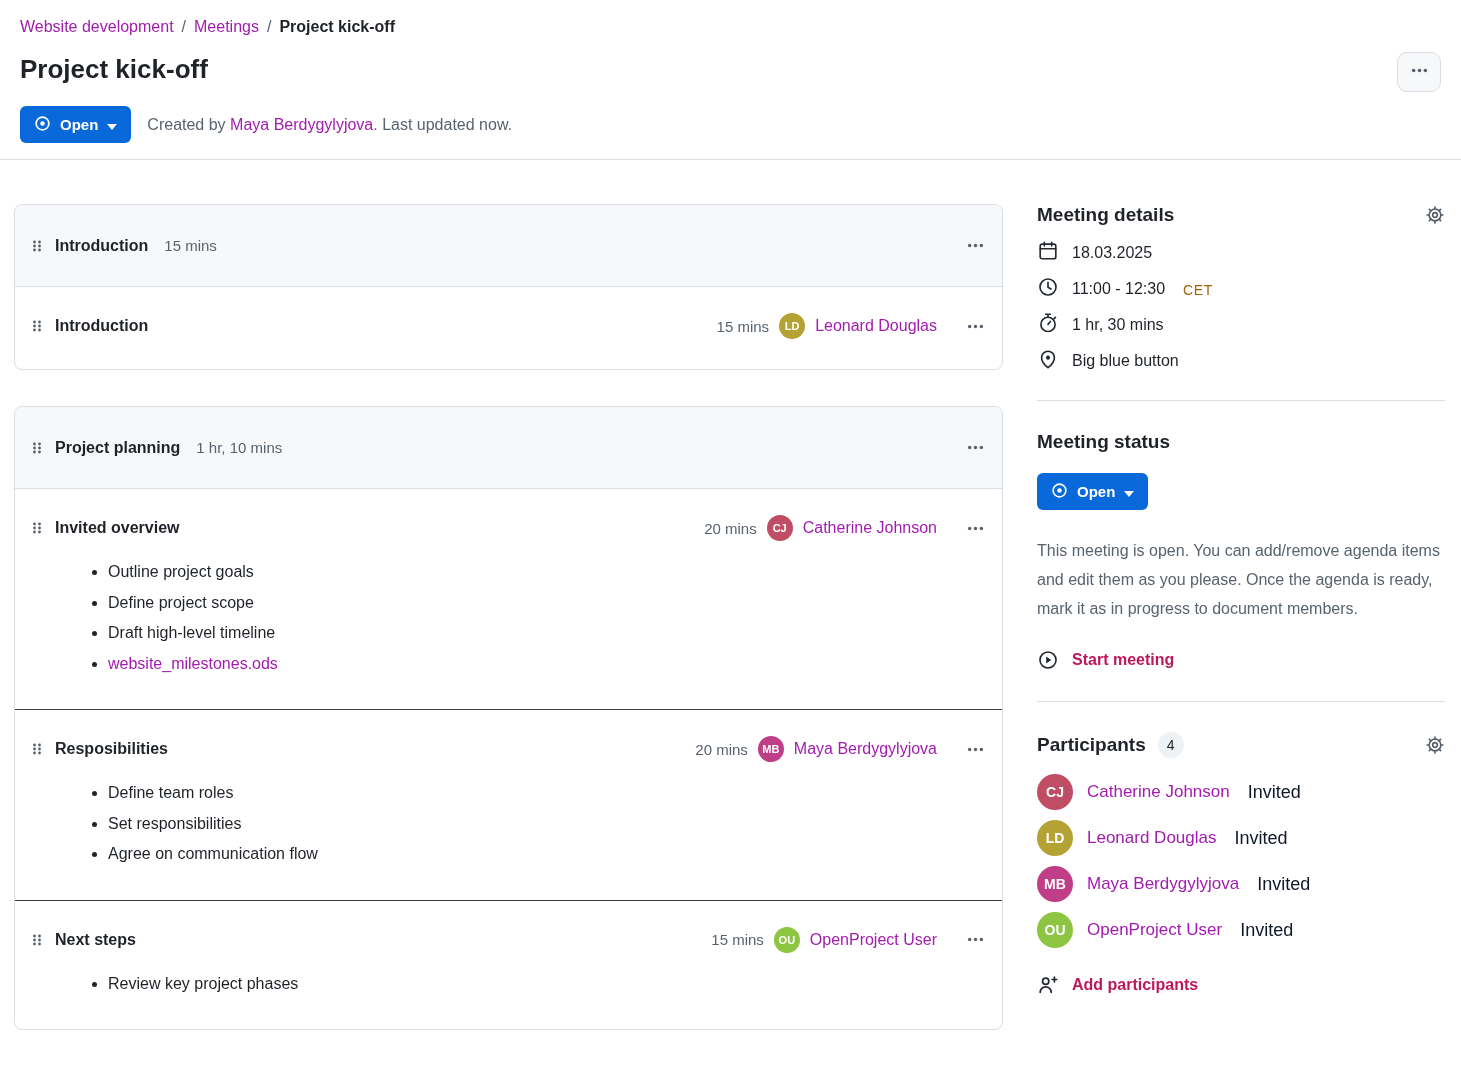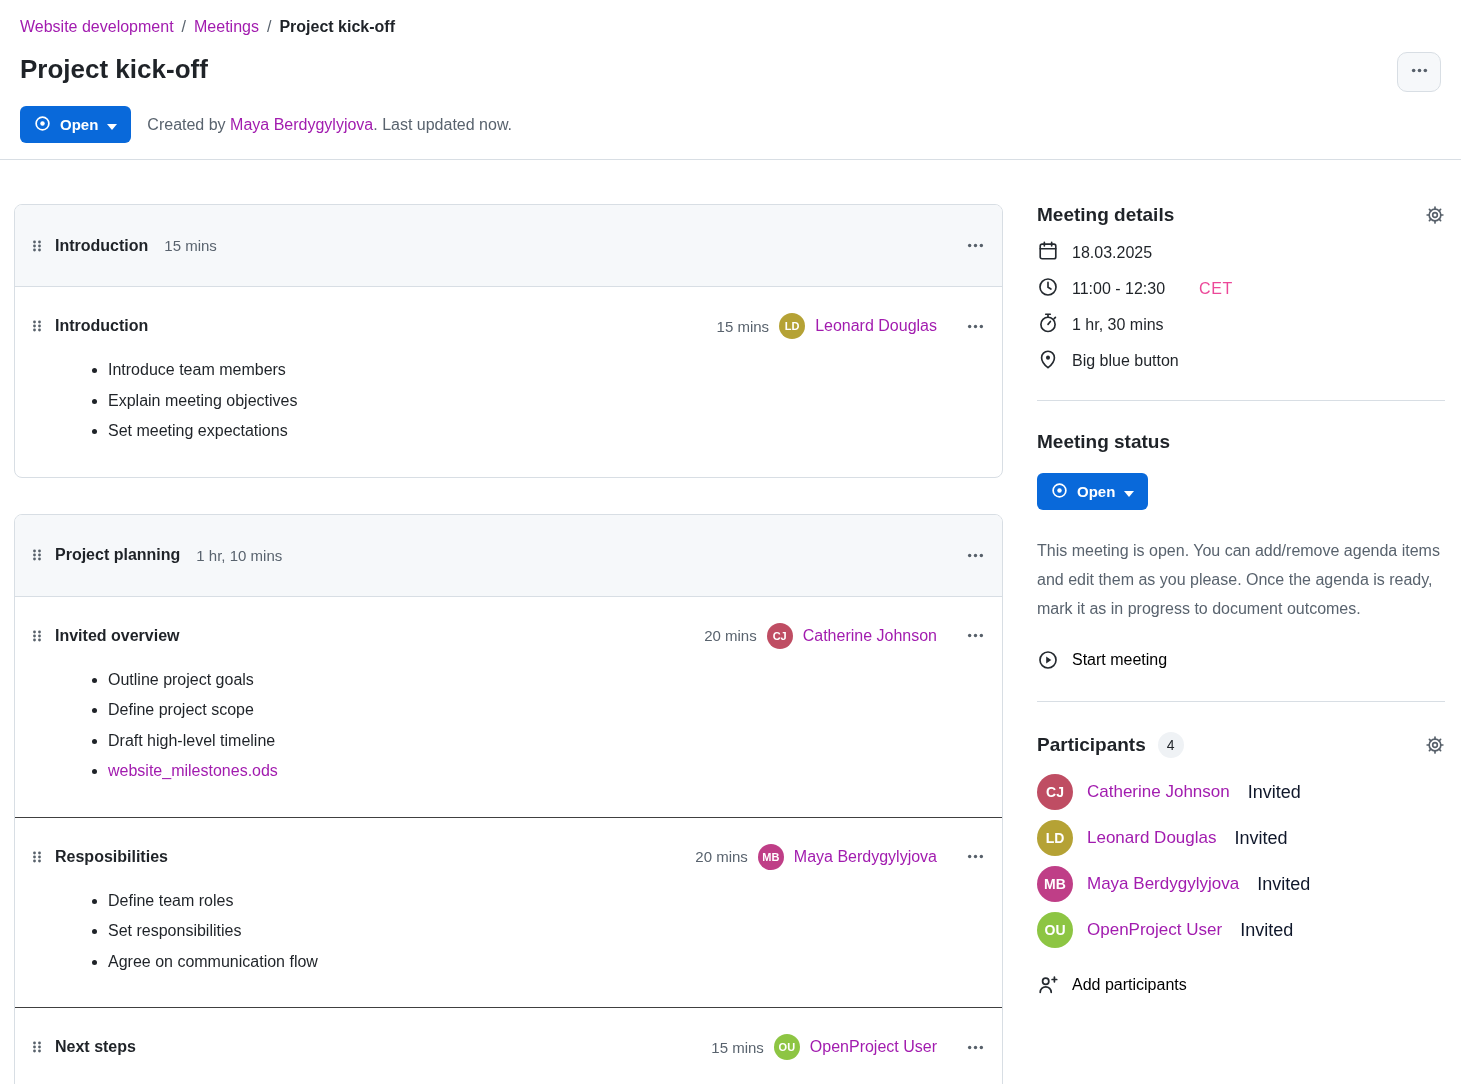--- a/index.html
+++ b/index.html
@@ -48,25 +48,25 @@
   .item-bullets { margin:16px 0 0 0; padding:0 0 0 77px; }
   .item-bullets li { font-size:16px; line-height:30.5px; }
 
   
   .sidebar { padding-right:2px; }
   .side-heading-row { display:flex; align-items:center; gap:12px; }
   .side-heading { font-size:19px; font-weight:700; margin:0; }
   .gear-btn { margin-left:auto; background:none; border:none; color:#57606a; padding:0; display:flex; cursor:pointer; }
   .detail-row { display:flex; align-items:flex-end; gap:13px; margin-top:14px; font-size:16px; }
   .detail-row .ic { display:flex; color:#24292f; flex:0 0 auto; }
-  .tz { font-size:16px; color:#ec4899; letter-spacing:0.6px; margin-left:21px; }
+  .tz { font-size:14px; color:#a16207; letter-spacing:0.6px; margin-left:5px; }
   .side-divider { border:none; border-top:1px solid #d8dee4; margin:30px 0; }
   .status-desc { color:#59636e; font-size:16px; line-height:29px; margin:26px 0 0 0; }
-  .action-row { display:flex; align-items:center; gap:13px; margin-top:26px; font-weight:400; font-size:16px;
-                color:#000000; cursor:pointer; }
+  .action-row { display:flex; align-items:center; gap:13px; margin-top:26px; font-weight:700; font-size:16px;
+                color:#be185d; cursor:pointer; }
   .action-row .ic { display:flex; color:#24292f; }
   .count-badge { width:26px; height:26px; border-radius:50%; background:#eff2f5; color:#1f2328; font-size:14px;
                  display:flex; align-items:center; justify-content:center; }
   .participant-list { margin-top:16px; }
   .participant-row { display:flex; align-items:center; gap:14px; margin-top:10px; }
   .avatar-lg { width:36px; height:36px; border-radius:50%; color:#fff; font-size:14px; font-weight:700;
                display:flex; align-items:center; justify-content:center; flex:0 0 auto; }
   .participant-name { font-size:17px; }
   .invited { font-size:18px; color:#0f172a; margin-left:4px; }
   .add-row { margin-top:26px; }
@@ -168,25 +168,20 @@
               <a class="item-presenter">Leonard Douglas</a>
             </span>
             <button class="kebab-btn">
               <svg width="17" height="17" viewBox="0 0 16 16" fill="currentColor">
                   <circle cx="2.5" cy="8" r="1.6"></circle>
                   <circle cx="8" cy="8" r="1.6"></circle>
                   <circle cx="13.5" cy="8" r="1.6"></circle>
                 </svg>
             </button>
           </div>
-          <ul class="item-bullets">
-            <li><span>Introduce team members</span></li>
-            <li><span>Explain meeting objectives</span></li>
-            <li><span>Set meeting expectations</span></li>
-          </ul>
         </div>
       </div>
 
       <div class="section-card">
         <div class="section-header">
           <span class="grip">
             <svg width="12" height="16" viewBox="0 0 12 16" fill="currentColor">
                 <circle cx="3.5" cy="4" r="1.4"></circle>
                 <circle cx="3.5" cy="8" r="1.4"></circle>
                 <circle cx="3.5" cy="12" r="1.4"></circle>
@@ -377,21 +372,21 @@
           </span>
           <span>Open</span>
           <span>
             <svg width="10" height="6" viewBox="0 0 10 6" fill="#fff">
                 <path d="M0 0h10L5 6z"></path>
               </svg>
           </span>
         </button>
       </div>
 
-      <p class="status-desc">This meeting is open. You can add/remove agenda items and edit them as you please. Once the agenda is ready, mark it as in progress to document outcomes.</p>
+      <p class="status-desc">This meeting is open. You can add/remove agenda items and edit them as you please. Once the agenda is ready, mark it as in progress to document members.</p>
 
       <div class="action-row">
         <span class="ic">
           <svg width="22" height="22" viewBox="0 0 24 24" fill="none" stroke="currentColor" stroke-width="1.8" stroke-linecap="round">
               <circle cx="12" cy="12" r="8.75"></circle>
               <path d="M10 8.3l5.6 3.7-5.6 3.7Z" fill="currentColor" stroke="none"></path>
             </svg>
         </span>
         <span>Start meeting</span>
       </div>

